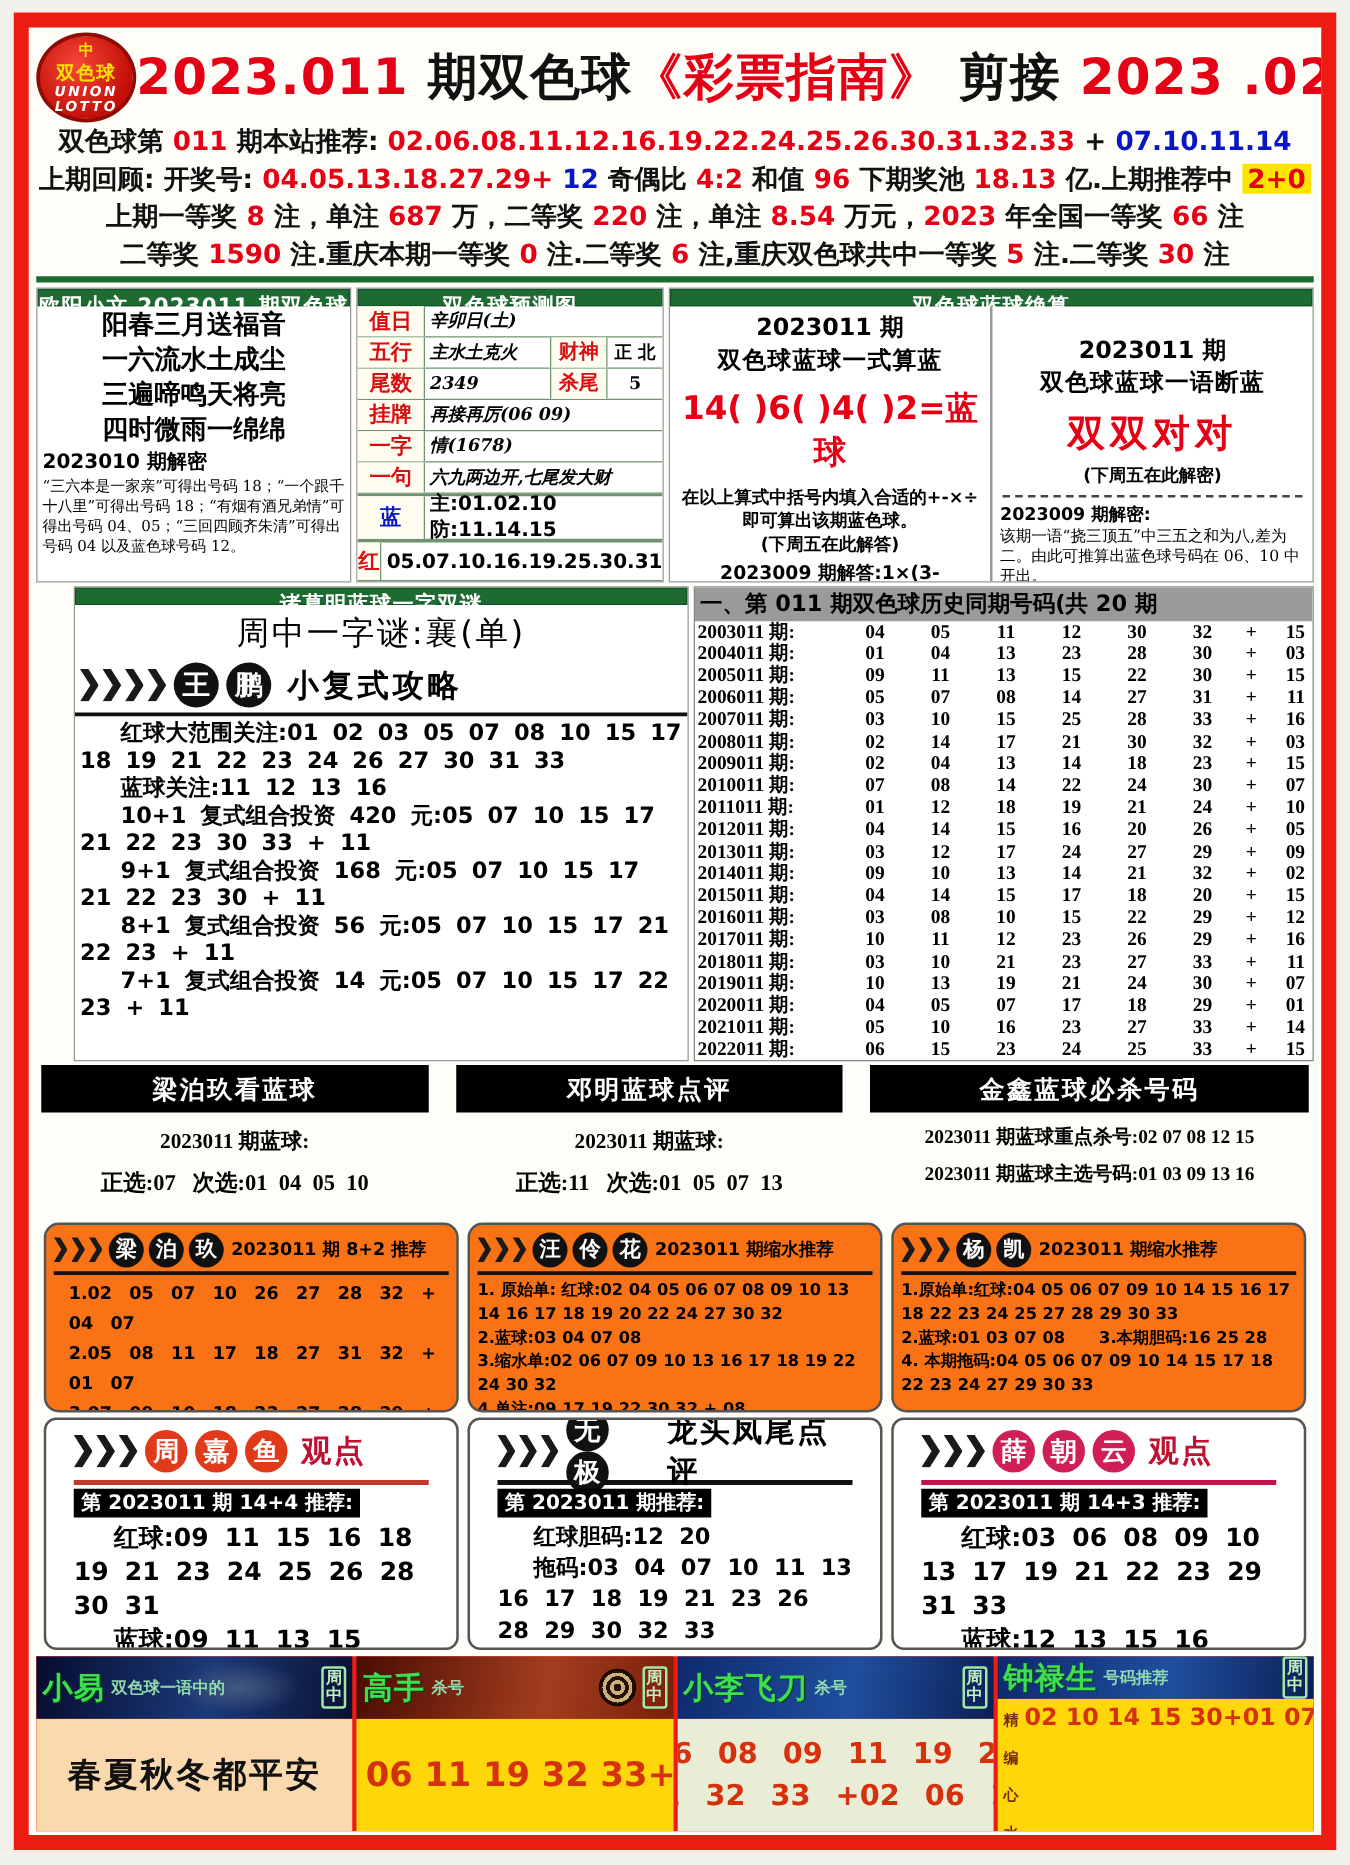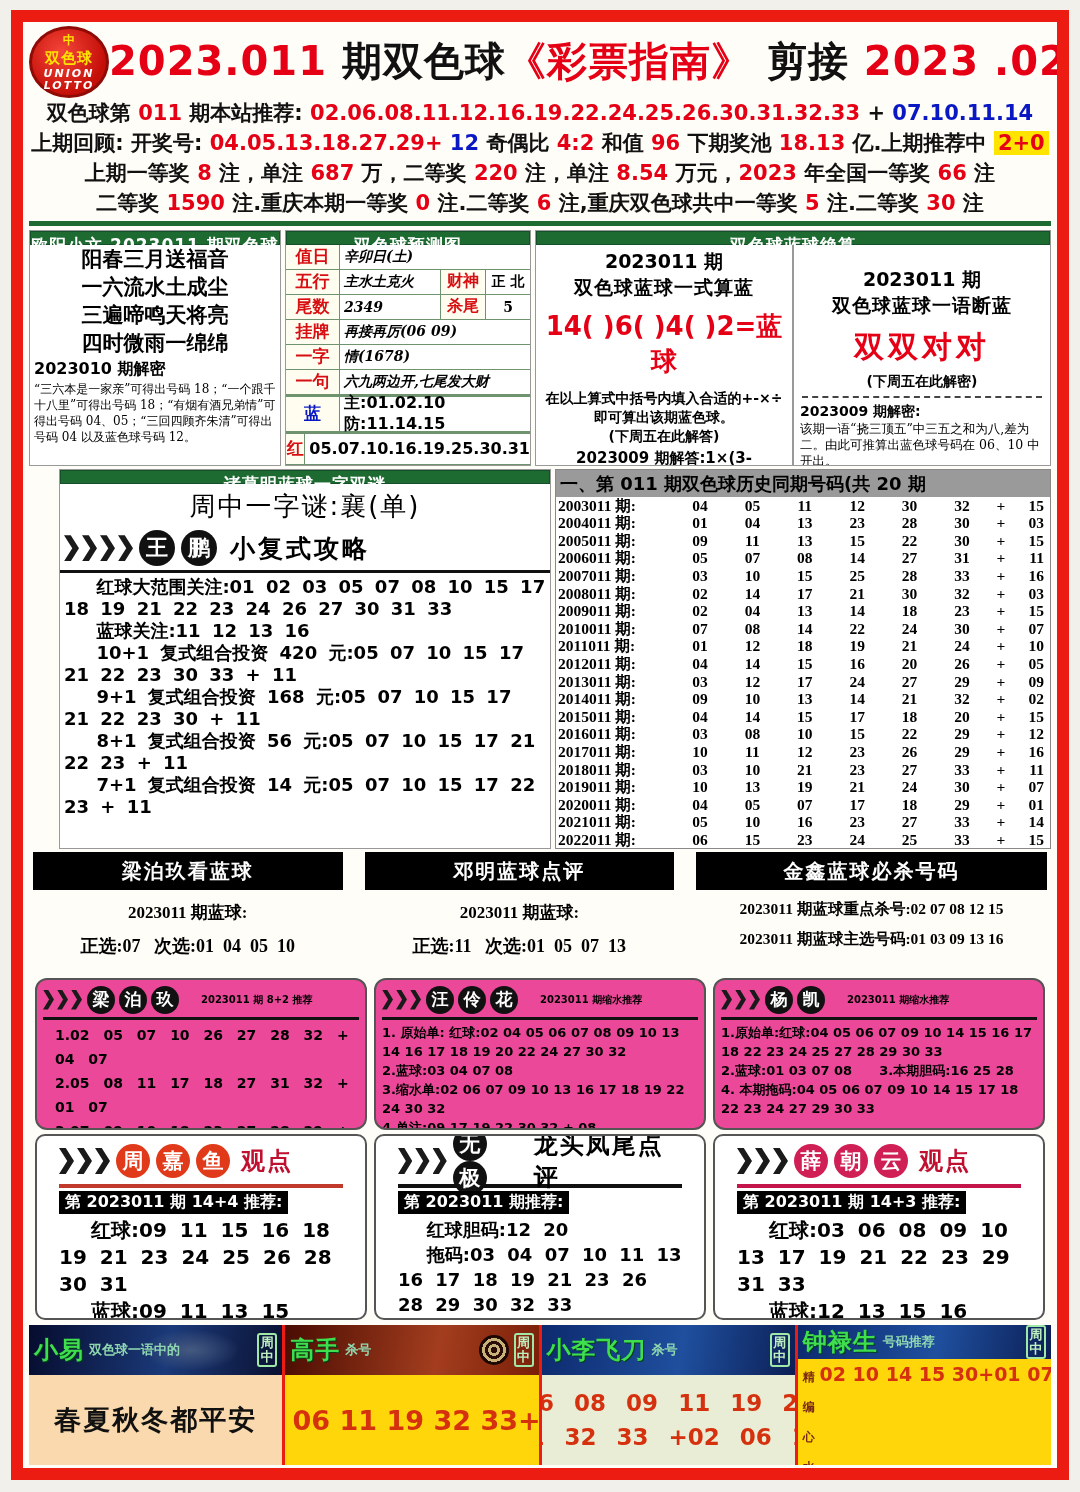--- a/index.html
+++ b/index.html
@@ -90,24 +90,24 @@
   .row3 { display: flex; height: 124px; margin-top: 3px; gap: 14px; }
   .bc-col { flex: 1; text-align: center; overflow: hidden; }
   .bc-col.wide { flex: 1.13; }
   .black-bar { background: #000; color: #fff; font-weight: bold; font-size: 20px; height: 38px; line-height: 38px; margin: 0 4px; letter-spacing: 2px; }
   .bc-line1 { font-size: 17px; font-weight: bold; font-family: "Liberation Serif", serif; margin-top: 11px; }
   .bc-line2 { font-size: 18px; font-weight: bold; font-family: "Liberation Serif", serif; margin-top: 10px; white-space: pre-wrap; }
   .bc-col.wide .bc-line1, .bc-col.wide .bc-line2 { font-size: 15.5px; margin-top: 9px; }
 
   
   .row4 { display: flex; gap: 7px; height: 152px; margin-top: 4px; padding: 0 6px; }
-  .tip-box { flex: 1; border: 2px solid #555; border-radius: 12px; background: #ec4899; padding: 2px 6px; overflow: hidden; }
+  .tip-box { flex: 1; border: 2px solid #555; border-radius: 12px; background: #f97316; padding: 2px 6px; overflow: hidden; }
   .tip-banner { display: flex; align-items: center; border-bottom: 3px solid #111; height: 38px; }
   .tip-banner .ball { width: 28px; height: 28px; font-size: 17px; margin: 0 2px; }
-  .tip-title { font-size: 10px; font-weight: bold; margin-left: 20px; white-space: nowrap; }
+  .tip-title { font-size: 14px; font-weight: bold; margin-left: 4px; white-space: nowrap; }
   .tip-lines { padding-top: 3px; }
   .tip-line { font-size: 13px; font-weight: bold; line-height: 19px; white-space: pre-wrap; }
   .tip-box.spread .tip-line { line-height: 24px; word-spacing: 9px; padding-left: 12px; font-size: 14px; }
 
   
   .row5 { display: flex; gap: 7px; height: 186px; margin-top: 4px; padding: 0 6px; }
   .view-box { flex: 1; border: 2px solid #555; border-radius: 10px; background: #fff; padding: 2px 22px; overflow: hidden; }
   .vb-banner { display: flex; align-items: center; height: 50px; }
   .vb-banner .ball { width: 34px; height: 34px; font-size: 21px; }
   .vb-suffix { font-size: 24px; font-weight: bold; margin-left: 8px; letter-spacing: 2px; }

